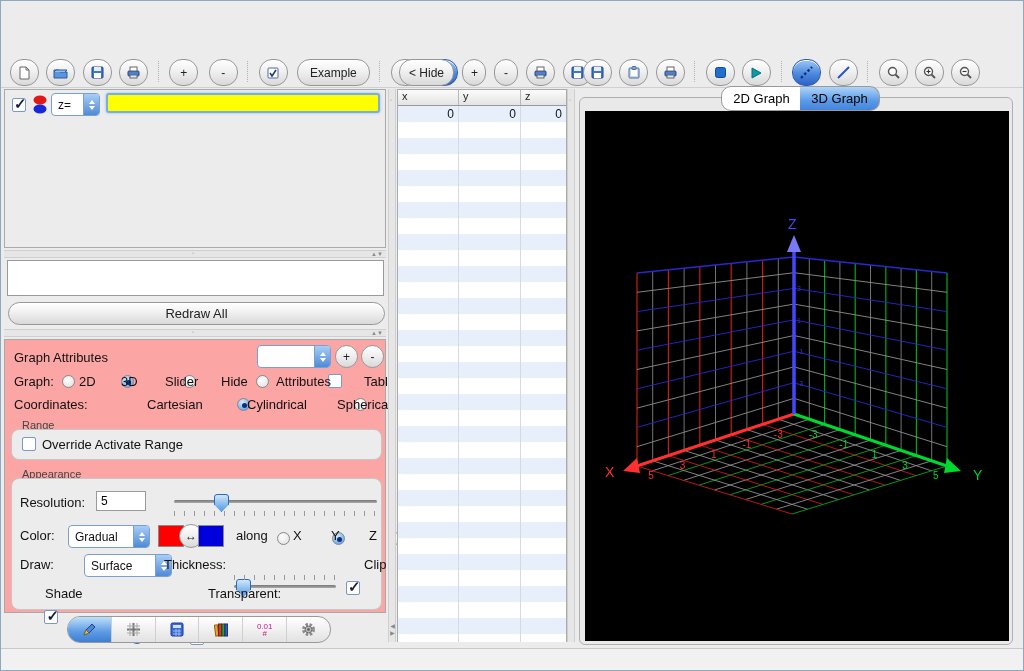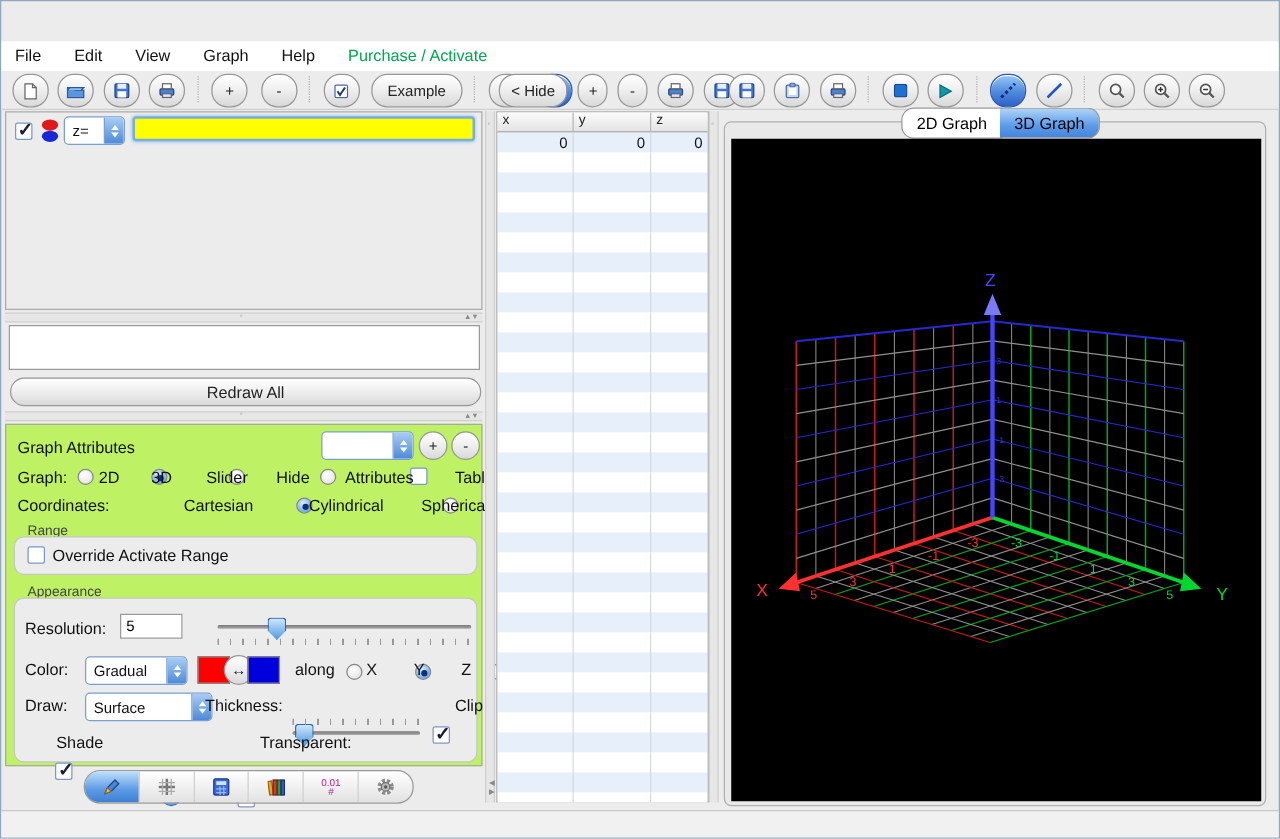--- a/index.html
+++ b/index.html
@@ -59,28 +59,20 @@
   .yellow-field{background:#ffff00;border:2px solid #79aee0;border-radius:3px;box-shadow:0 0 3px #8fc0ee;font-size:13px;padding:0 4px;outline:none;font-family:"Liberation Sans",sans-serif}
   .txtfield{border:1px solid #9a9a9a;background:#fff;font-size:12px;padding:0 4px;font-family:"Liberation Sans",sans-serif;outline:none}
   .statusbar{left:0;top:647px;width:1022px;height:22px;background:#f1f1f1;border-top:1px solid #c8c8c8;font-size:11px;color:#444;padding:3px 8px}
 </style>
 </head>
 <body>
 
 <div class="win">
 
 
-  <div class="abs menubar">
-    <span class="menu-item">File</span>
-    <span class="menu-item">Edit</span>
-    <span class="menu-item">View</span>
-    <span class="menu-item">Graph</span>
-    <span class="menu-item">Help</span>
-    <span class="menu-item" id="purchase-item" style="color: rgb(0, 166, 81);">Purchase / Activate</span>
-  </div>
 
   <div class="abs toolrow"></div>
 
   <div class="abs" style="left:9px;top:58px">
     <span class="pill rnd">
       <svg width="13" height="14">
           <path d="M2 1h6l3 3v9H2z" fill="#fff" stroke="#666"></path>
           <path d="M8 1v3h3" fill="none" stroke="#666"></path>
         </svg>
     </span>
@@ -243,21 +235,21 @@
 
   <div class="abs" style="left:6px;top:259px;width:377px;height:36px;background:#fff;border:1px solid #9a9a9a"></div>
 
   <div class="pill abs" style="left:7px;top:301px;width:377px;height:23px;font-size:13px">Redraw All</div>
 
   <div class="abs hsplit" style="left:3px;top:328px;width:382px;height:8px">
     <span class="abs" style="left:188px;top:-1px">◦</span>
     <span class="abs" style="right:3px;top:0px">▲▼</span>
   </div>
 
-  <div class="abs" style="left:3px;top:338px;width:382px;height:274px;border:1px solid #a8a8a8;background:#bef264">
+  <div class="abs" style="left:3px;top:338px;width:382px;height:274px;border:1px solid #a8a8a8;background:#fca5a5">
     <span class="lbl abs" style="left:9px;top:10px">Graph Attributes</span>
     <span class="combo abs" style="left:252px;top:5px;width:74px">
       <span class="val"></span>
       <span class="stp">
           <i class="up"></i>
           <i class="dn"></i>
         </span>
     </span>
     <span class="pill rnd abs" style="left:330px;top:5px;width:23px;height:23px">+</span>
     <span class="pill rnd abs" style="left:356px;top:5px;width:23px;height:23px">-</span>
@@ -319,21 +311,21 @@
       <span class="lbl abs" style="left:224px;top:49px">along</span>
       <span class="radio abs" style="left:265px;top:49px"></span>
       <span class="lbl abs" style="left:281px;top:49px">X</span>
       <span class="radio sel abs" style="left:303px;top:49px"></span>
       <span class="lbl abs" style="left:319px;top:49px">Y</span>
       <span class="radio abs" style="left:341px;top:49px"></span>
       <span class="lbl abs" style="left:357px;top:49px">Z</span>
 
       
       <span class="lbl abs" style="left:8px;top:78px">Draw:</span>
-      <span class="combo abs" style="left:56px;top:75px;width:102px">
+      <span class="combo abs" style="left:72px;top:75px;width:88px">
         <span class="val">Surface</span>
         <span class="stp">
             <i class="up"></i>
             <i class="dn"></i>
           </span>
       </span>
       <span class="lbl abs" style="left:152px;top:78px">Thickness:</span>
       <div class="track abs" style="left:222px;top:85px;width:102px">
         <span class="thumb-pt" style="left:2px"></span>
       </div>

